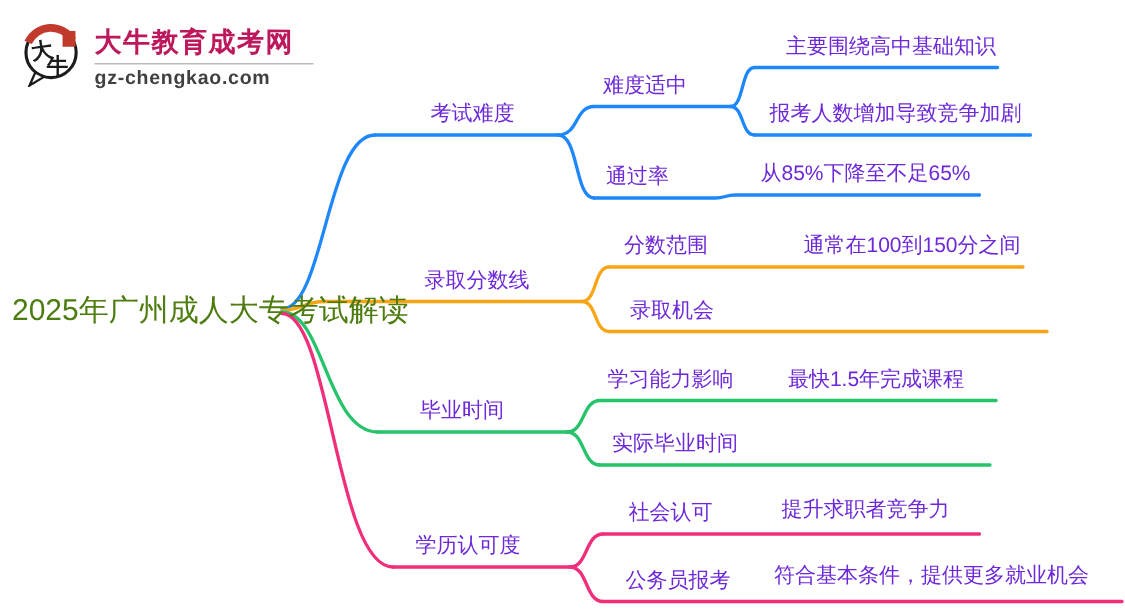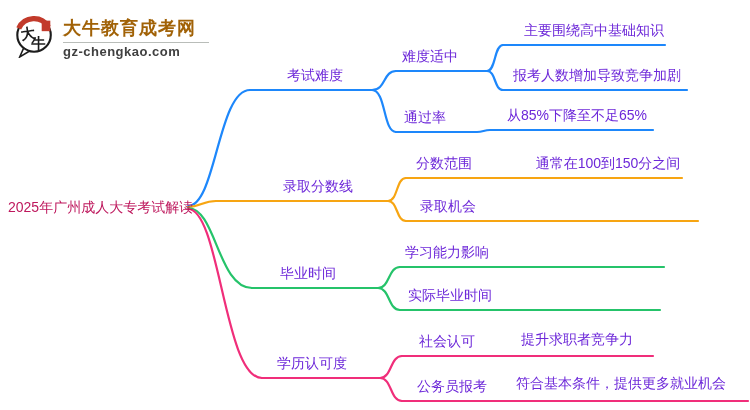--- a/index.html
+++ b/index.html
@@ -15,39 +15,39 @@
   .brand-title{font-size:18px;font-weight:bold;letter-spacing:1px;line-height:24px;margin-top:4px;}
   .brand-divider{height:1px;background:#b9bdb9;margin:2px 0 1px 0;width:146px;}
   .brand-domain{font-size:13px;font-weight:bold;letter-spacing:0.5px;line-height:16px;}
   
   .edges{position:absolute;left:0;top:0;}
   .mm-label{
     position:absolute;white-space:nowrap;font-size:14px;line-height:18px;
     color:#6d28d9;transform:translateX(-50%);
   }
   .mm-root{
-    position:absolute;white-space:nowrap;font-size:14px;line-height:18px;color:#be185d;
+    position:absolute;white-space:nowrap;font-size:20px;line-height:18px;color:#4d7c0f;
   }
 </style>
 </head>
 <body>
 
 <div class="stage">
 
   <div class="logo">
     <svg class="logo-icon" viewBox="0 0 46 48">
       <circle cx="22" cy="24" r="17.5" fill="#ffffff" stroke="#1c1c1c" stroke-width="2.2"></circle>
       <path d="M6,17 A17.5,17.5 0 0 1 37,15.5" fill="none" stroke="#c23a2b" stroke-width="5.5"></path>
       <path d="M11,38 L7,47 L17,41 Z" fill="#ffffff" stroke="#1c1c1c" stroke-width="1.6"></path>
       <rect x="30" y="9" width="9" height="11" fill="#c23a2b"></rect>
       <text x="8" y="28" font-size="15" font-weight="bold" fill="#1c1c1c" transform="rotate(-8 14 22)">大</text>
       <text x="19" y="38" font-size="15" font-weight="bold" fill="#1c1c1c">牛</text>
     </svg>
     <div class="logo-txt">
-      <div class="brand-title" style="color: #a16207;">大牛教育成考网</div>
+      <div class="brand-title" style="color: #be185d;">大牛教育成考网</div>
       <div class="brand-divider"></div>
       <div class="brand-domain" style="color: #404040;">gz-chengkao.com</div>
     </div>
   </div>
 
   <svg class="edges" width="750" height="410">
       <path d="M188,206 C216,206 218,90 250,90" fill="none" stroke="#1d87fb" stroke-width="2.2" stroke-linecap="round"></path>
       <path d="M250,90 L372,90" fill="none" stroke="#1d87fb" stroke-width="2.2" stroke-linecap="round"></path>
       <path d="M372,90 C386,90 383,71 396,71" fill="none" stroke="#1d87fb" stroke-width="2.2" stroke-linecap="round"></path>
       <path d="M396,71 L487,71" fill="none" stroke="#1d87fb" stroke-width="2.2" stroke-linecap="round"></path>
@@ -86,20 +86,21 @@
   <div class="mm-label" style="left:425px;top:108px;">通过率</div>
   <div class="mm-label" style="left:577px;top:106px;">从85%下降至不足65%</div>
 
   <div class="mm-label" style="left:318px;top:177px;text-align:right;">录取分数线</div>
   <div class="mm-label" style="left:444px;top:154px;">分数范围</div>
   <div class="mm-label" style="left:608px;top:154px;">通常在100到150分之间</div>
   <div class="mm-label" style="left:448px;top:197px;">录取机会</div>
 
   <div class="mm-label" style="left:308px;top:264px;">毕业时间</div>
   <div class="mm-label" style="left:447px;top:243px;">学习能力影响</div>
+  <div class="mm-label" style="left:584px;top:243px;">最快1.5年完成课程</div>
   <div class="mm-label" style="left:450px;top:286px;">实际毕业时间</div>
 
   <div class="mm-label" style="left:312px;top:354px;">学历认可度</div>
   <div class="mm-label" style="left:447px;top:332px;">社会认可</div>
   <div class="mm-label" style="left:577px;top:330px;">提升求职者竞争力</div>
   <div class="mm-label" style="left:621px;top:374px;">符合基本条件，提供更多就业机会</div>
   <div class="mm-label" style="left:452px;top:377px;">公务员报考</div>
 
 </div>
 

